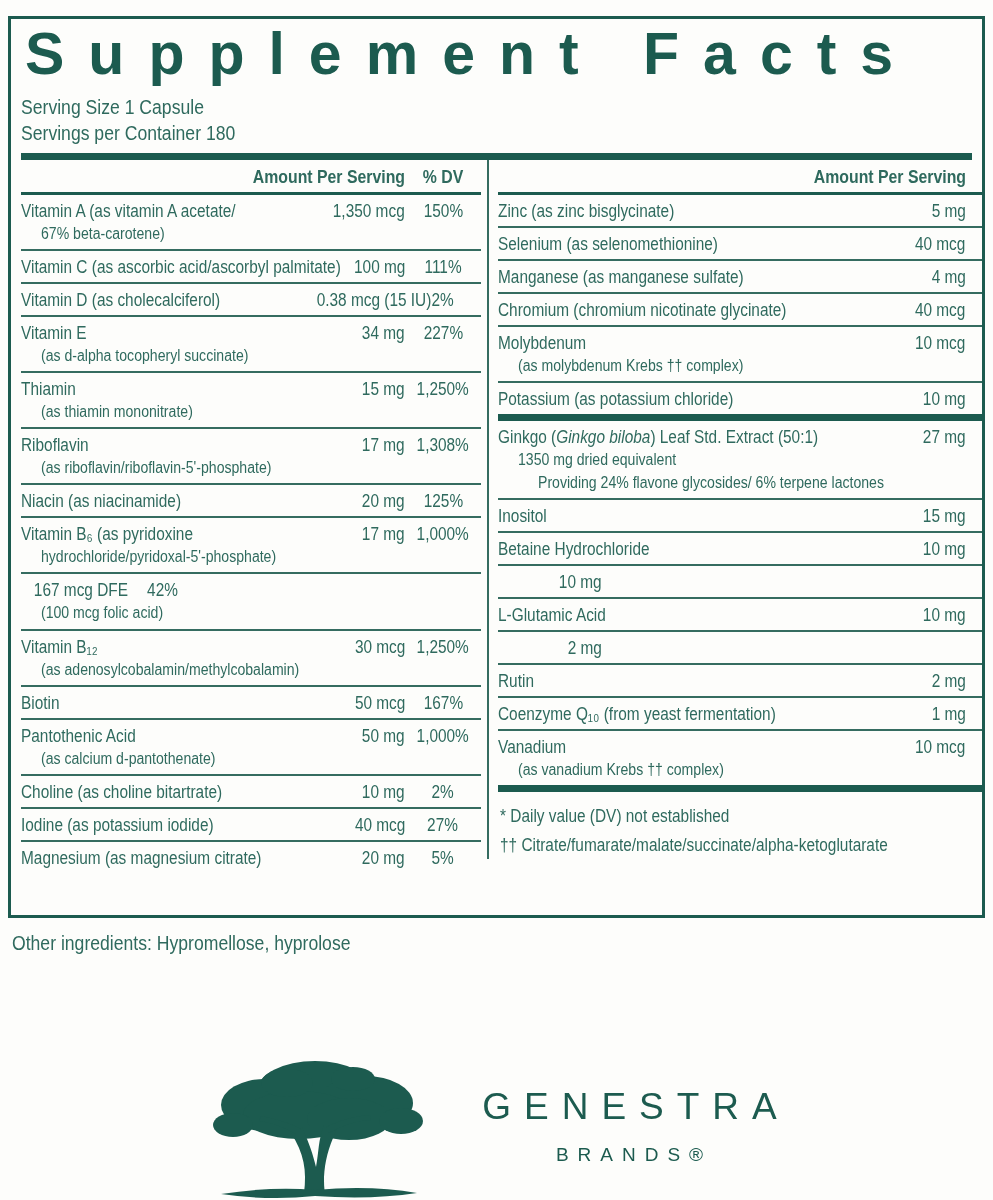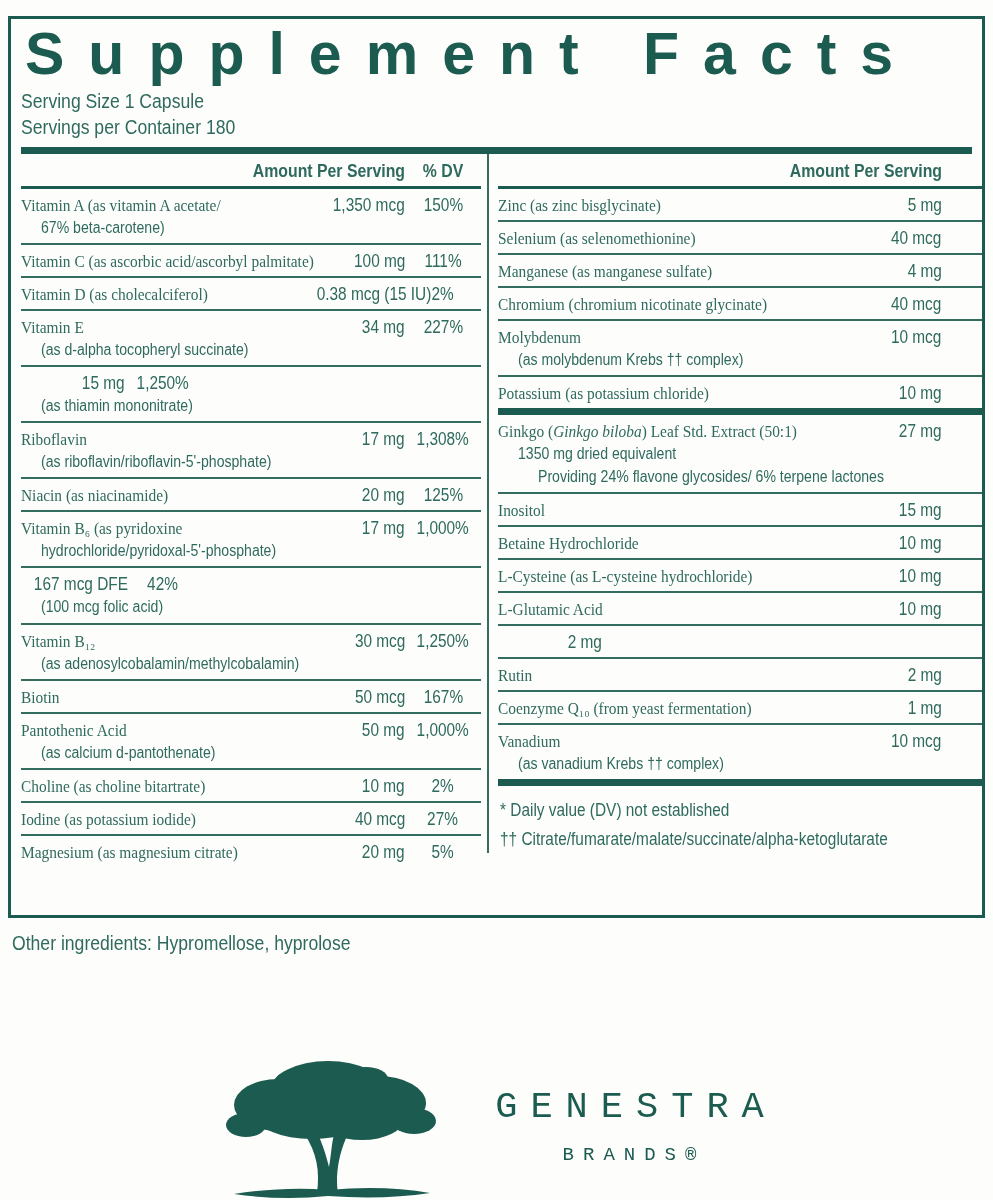--- a/index.html
+++ b/index.html
@@ -30,21 +30,21 @@
   .title{
     color:var(--green);
     font-size:59px;
     font-weight:700;
     letter-spacing:24px;
     white-space:nowrap;
     overflow:hidden;
     line-height:1.08;
     padding-left:4px;
   }
-  .serving-block{margin-top:1px;line-height:1.32;}
+  .serving-block{margin-top:7px;line-height:1.32;}
   .serving-line{font-size:20px;color:var(--text);}
   .ct{display:inline-block;transform:scaleX(0.88);transform-origin:0 50%;white-space:nowrap;}
   .thick-bar{height:7px;background:var(--green);}
   .top-bar{margin-top:6px;}
 
   
   .cols{display:flex;align-items:flex-start;height:752px;}
   .col{padding-top:0;}
   .col.left{width:466px;padding-right:6px;}
   .col.right{flex:1;border-left:2px solid var(--rule);padding-left:9px;}
@@ -53,40 +53,40 @@
   .col-header .h-amt{flex:1;text-align:right;font-weight:700;font-size:18px;}
   .col-header .h-amt .ct{transform-origin:100% 50%;}
   .col-header .h-dv{width:76px;text-align:center;font-weight:700;font-size:18px;}
   .col-header .h-dv .ct{transform-origin:50% 50%;}
   .col.right .col-header .h-dv{width:84px;}
 
   .row{border-bottom:2px solid var(--rule);}
   .rows .row:last-child{border-bottom:none;}
   .row-line1{display:flex;align-items:flex-start;padding:6px 0 4px 0;}
   .cell{font-size:17.5px;line-height:1.2;}
-  .cell.name{flex:1;min-width:0;overflow:visible;font-family:Liberation Serif, serif;}
+  .cell.name{flex:1;min-width:0;overflow:visible;}
   .cell.amt{width:104px;text-align:right;}
   .cell.amt .ct{transform-origin:100% 50%;}
   .cell.dv{width:76px;text-align:center;}
   .cell.dv .ct{transform-origin:50% 50%;}
   .col.right .cell.dv{width:84px;}
   .subline{font-size:16px;line-height:1.2;padding:0 0 6px 20px;margin-top:-2px;}
   .subline.lvl2{padding-left:40px;}
   .row em{font-style:italic;}
 
   
   .footnotes{padding:10px 0 0 2px;line-height:1.62;}
   .footnote-line{font-size:17.5px;}
 
   
   .other-ingredients{margin:14px 0 1px 4px;font-size:20px;}
 
   .logo{
     margin-top:98px;
-    display:flex;justify-content:center;align-items:center;gap:34px;font-family:Liberation Mono, monospace;
+    display:flex;justify-content:center;align-items:center;gap:34px;
   }
   .logo-text{text-align:center;color:var(--green);}
   .brand-name{font-size:37px;letter-spacing:13px;font-weight:400;white-space:nowrap;text-indent:13px;}
   .brand-sub{font-size:19px;letter-spacing:9px;margin-top:16px;white-space:nowrap;text-indent:9px;}
   .tree-svg{display:block;}
 </style>
 </head>
 <body>
 
 <div class="page">
@@ -135,20 +135,21 @@
             <div class="row">
               <div class="row-line1">
                 <div class="cell name"><span class="ct">Vitamin E</span></div>
                 <div class="cell amt"><span class="ct">34 mg</span></div>
                 <div class="cell dv"><span class="ct">227%</span></div>
               </div>
               <div class="subline"><span class="ct">(as d-alpha tocopheryl succinate)</span></div>
             </div>
             <div class="row">
               <div class="row-line1">
+                <div class="cell name"><span class="ct">Thiamin</span></div>
                 <div class="cell amt"><span class="ct">15 mg</span></div>
                 <div class="cell dv"><span class="ct">1,250%</span></div>
               </div>
               <div class="subline"><span class="ct">(as thiamin mononitrate)</span></div>
             </div>
             <div class="row">
               <div class="row-line1">
                 <div class="cell name"><span class="ct">Riboflavin</span></div>
                 <div class="cell amt"><span class="ct">17 mg</span></div>
                 <div class="cell dv"><span class="ct">1,308%</span></div>
@@ -294,21 +295,20 @@
             </div>
             <div class="row">
               <div class="row-line1">
                 <div class="cell name"><span class="ct">Betaine Hydrochloride</span></div>
                 <div class="cell amt"><span class="ct">10 mg</span></div>
                 <div class="cell dv"></div>
               </div>
             </div>
             <div class="row">
               <div class="row-line1">
-                <div class="cell name"><span class="ct">L-Cysteine (as L-cysteine hydrochloride)</span></div>
                 <div class="cell amt"><span class="ct">10 mg</span></div>
                 <div class="cell dv"></div>
               </div>
             </div>
             <div class="row">
               <div class="row-line1">
                 <div class="cell name"><span class="ct">L-Glutamic Acid</span></div>
                 <div class="cell amt"><span class="ct">10 mg</span></div>
                 <div class="cell dv"></div>
               </div>

